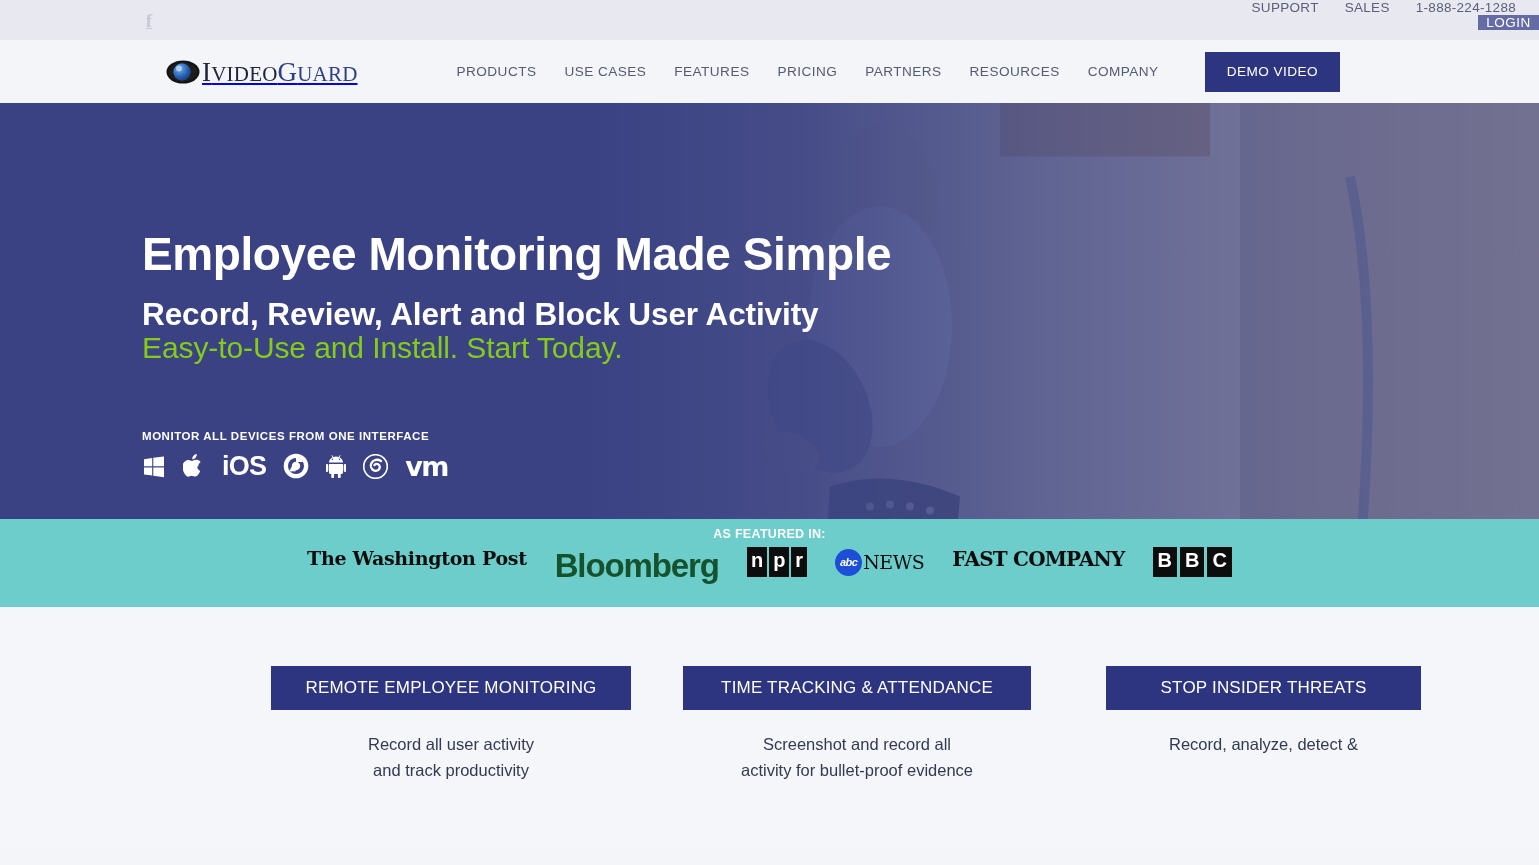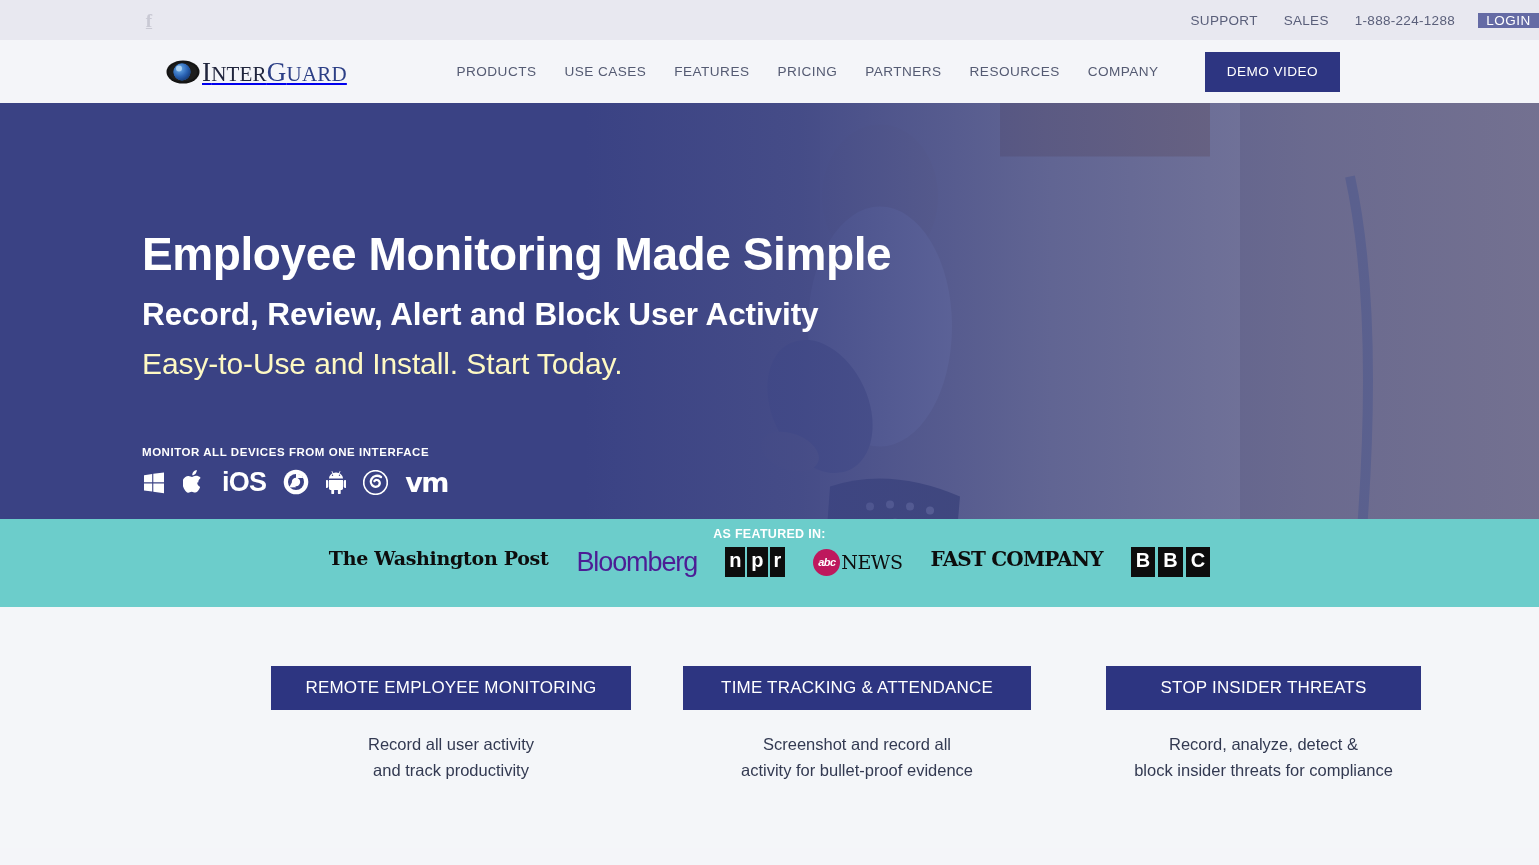--- a/index.html
+++ b/index.html
@@ -29,21 +29,22 @@
     display: flex; align-items: center; justify-content: center;
     color: #c9c9d4;
     font-family: "Liberation Serif", serif;
     font-size: 19px;
     font-weight: 700;
     line-height: 1;
   }
   .topbar-right {
     margin-left: auto;
     display: flex;
-    align-items: center;
+    align-items: flex-end;
+    flex-direction: column;
   }
   .topbar-links {
     display: flex;
     align-items: center;
     gap: 26px;
     padding-right: 23px;
   }
   .topbar-links a {
     color: #5a5f7a;
     font-size: 13.5px;
@@ -159,26 +160,25 @@
   }
   .hero-h2 {
     color: #ffffff;
     font-size: 31.5px;
     font-weight: 700;
     letter-spacing: -0.1px;
     line-height: 1.1;
     margin-top: 18px;
   }
   .hero-h3 {
-    color: #fef9c3;
+    color: #84cc16;
     font-size: 30px;
     font-weight: 400;
     letter-spacing: -0.1px;
     line-height: 1.1;
-    margin-top: 16px;
   }
   .hero-kicker {
     color: #ffffff;
     font-size: 11.5px;
     font-weight: 700;
     letter-spacing: 0.55px;
     margin-top: 66px;
   }
   .device-row {
     display: flex;
@@ -228,39 +228,39 @@
   .wapo {
     font-family: "DejaVu Serif", serif;
     font-size: 19px;
     font-weight: 700;
     color: #0d0d0d;
     letter-spacing: -0.3px;
     font-style: normal;
   }
   .bloomberg {
     font-family: "Liberation Sans", sans-serif;
-    font-size: 27px;
-    font-weight: 400;
-    color: #4c1d95;
+    font-size: 33px;
+    font-weight: 700;
+    color: #14532d;
     letter-spacing: -1.1px;
   }
   .npr { display: flex; gap: 2px; }
   .npr span {
     background: #0d0d0d;
     color: #ffffff;
     font-size: 20px;
     font-weight: 700;
     line-height: 1;
     padding: 3px 4px 5px 4px;
     font-family: "Liberation Sans", sans-serif;
   }
   .abcnews { display: flex; align-items: center; gap: 1px; }
   .abc-circle {
     width: 27px; height: 27px; border-radius: 50%;
-    background: #be185d; color: #ffffff;
+    background: #1d4ed8; color: #ffffff;
     display: flex; align-items: center; justify-content: center;
     font-size: 11px; font-weight: 700; font-style: italic;
     letter-spacing: -0.5px;
   }
   .news-word {
     font-family: "DejaVu Serif", serif;
     font-size: 19px; font-weight: 400; color: #0d0d0d;
     letter-spacing: -0.5px;
   }
   .fastcompany {
@@ -335,21 +335,21 @@
       <circle cx="32" cy="25" r="17" fill="url(#g1)"></circle>
       <circle cx="26" cy="18" r="6" fill="#b9d8f5" opacity="0.85"></circle>
       <defs>
         <radialGradient id="g1" cx="0.35" cy="0.3" r="0.85">
           <stop offset="0%" stop-color="#6fb3ef"></stop>
           <stop offset="55%" stop-color="#2a63b4"></stop>
           <stop offset="100%" stop-color="#0f2d63"></stop>
         </radialGradient>
       </defs>
     </svg>
-    <span class="logo-text"><span>I</span><span style="font-size:21px">NTER</span><span class="guard">G</span><span class="guard" style="font-size:21px">UARD</span></span>
+    <span class="logo-text"><span>I</span><span style="font-size:21px">VIDEO</span><span class="guard">G</span><span class="guard" style="font-size:21px">UARD</span></span>
   </a>
 
   <nav class="nav-links">
     <a href="#">PRODUCTS</a>
     <a href="#">USE CASES</a>
     <a href="#">FEATURES</a>
     <a href="#">PRICING</a>
     <a href="#">PARTNERS</a>
     <a href="#">RESOURCES</a>
     <a href="#">COMPANY</a>
@@ -474,17 +474,16 @@
       <div class="card-head">TIME TRACKING &amp; ATTENDANCE</div>
       <div class="card-body">
         <div>Screenshot and record all</div>
         <div>activity for bullet-proof evidence</div>
       </div>
     </div>
     <div class="card">
       <div class="card-head">STOP INSIDER THREATS</div>
       <div class="card-body">
         <div>Record, analyze, detect &amp;</div>
-        <div>block insider threats for compliance</div>
       </div>
     </div>
   </div>
 </section>
 
 </body></html>

